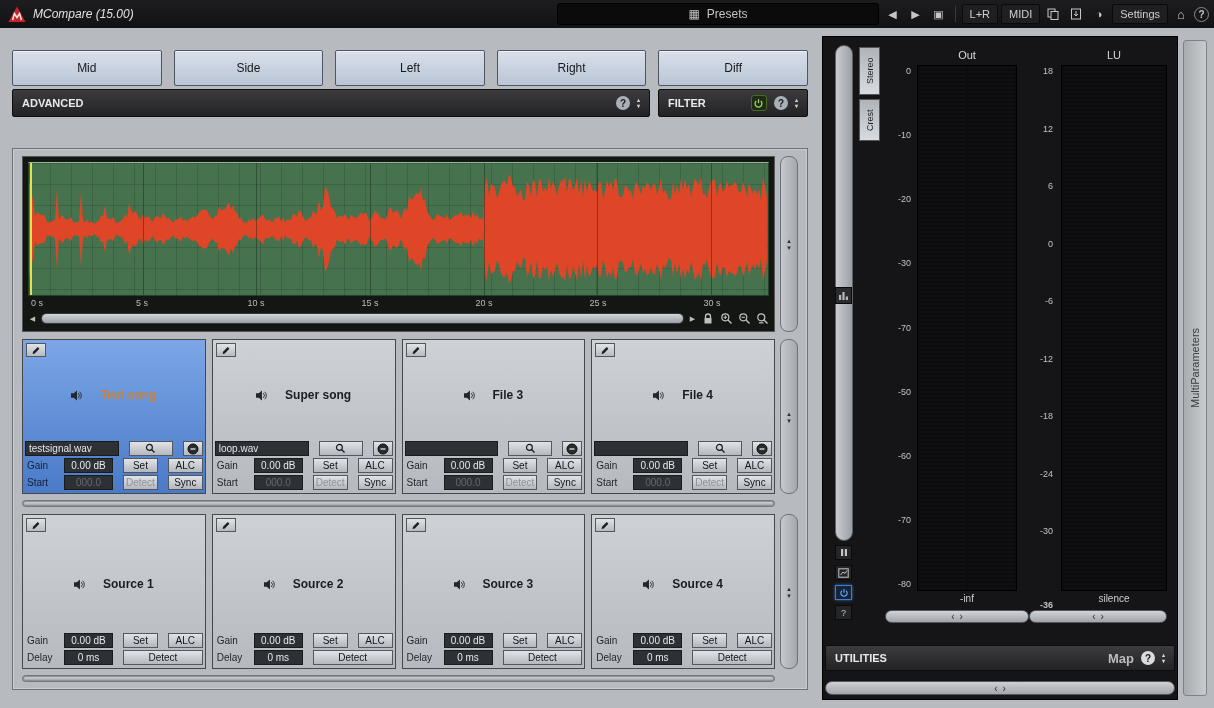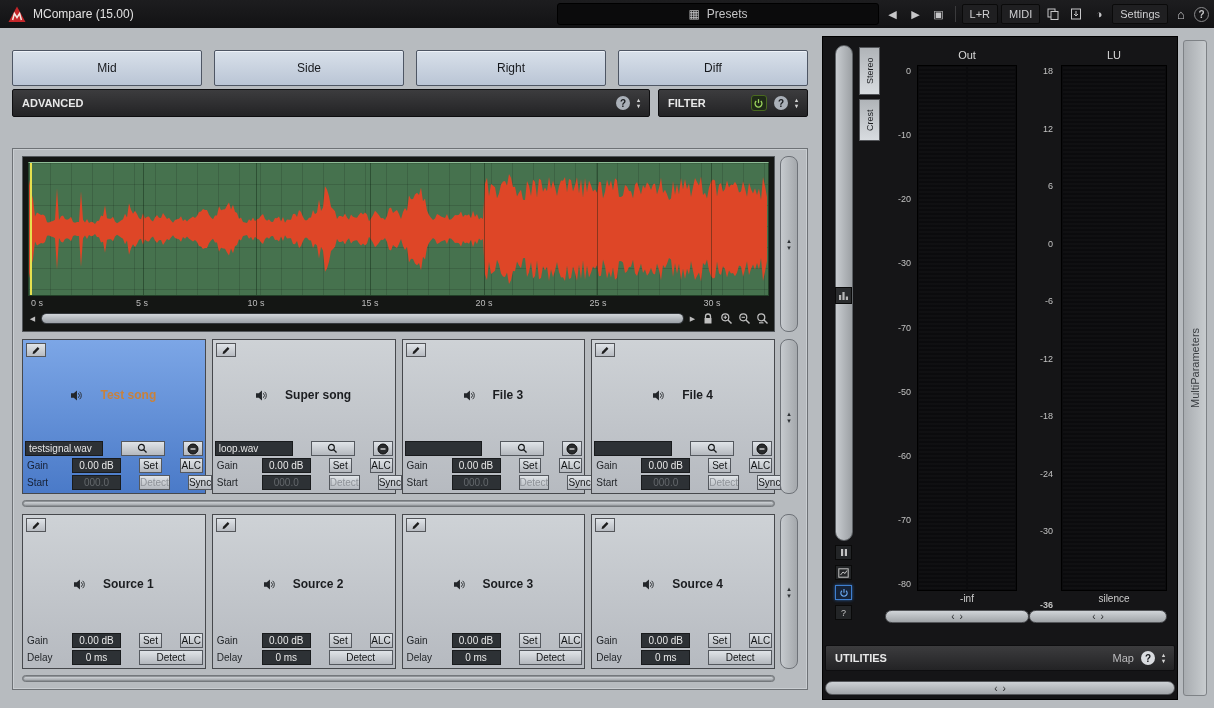--- a/index.html
+++ b/index.html
@@ -2,21 +2,21 @@
 <html style="--accent-blue: #7ca6e6; --accent-blue-deep: #4a7ac8; --name-orange: #c8823c; --wave-red: #de4627; --wave-green: #46724e; --power-green: #9ed85e;"><head>
 <meta charset="utf-8">
 <style>
   * { margin:0; padding:0; box-sizing:border-box; }
   body { background:#303234; font-family:"Liberation Sans", sans-serif; }
   .app { position:relative; width:1214px; height:708px; background:#b7bbbf; overflow:hidden; }
 
   
   .titlebar { position:absolute; left:0; top:0; width:100%; height:28px; background:linear-gradient(#1d1d1f,#121214); display:flex; align-items:center; }
   .logo { margin-left:8px; display:flex; }
-  .app-title { color:#e2e2e2; font-size:12px; margin-left:7px; }
+  .app-title { color:#e2e2e2; font-size:12px; margin-left:7px;font-style:italic; }
   .presets-strip { position:absolute; left:557px; top:3px; width:322px; height:22px; background:#0b0b0c; border:1px solid #000; border-radius:3px;
                    display:flex; align-items:center; justify-content:center; gap:7px; color:#c4c4c6; font-size:12px; }
   .tb-right { position:absolute; right:5px; top:0; height:28px; display:flex; align-items:center; gap:3px; }
   .tb-icon { min-width:20px; height:20px; display:flex; align-items:center; justify-content:center; color:#c6c6c8; font-size:11px; cursor:default; }
   .tb-btn { height:20px; padding:0 7px; display:flex; align-items:center; color:#cfcfd1; font-size:11px; background:#1f1f21; border:1px solid #0a0a0a; border-radius:2px; }
   .tb-sep { width:1px; height:16px; background:#3a3a3c; margin:0 3px; }
   .help-ring { width:15px; height:15px; border:1px solid #8a8a8c; border-radius:50%; display:flex; align-items:center; justify-content:center; color:#c8c8ca; font-size:10px; font-weight:bold; }
 
   
   .left-panel { position:absolute; left:10px; top:36px; width:800px; height:664px; }
@@ -78,21 +78,21 @@
   
   .slot { position:relative; background:linear-gradient(#ced2d6,#b6bac0); border:1px solid #46484c; }
   .slot.selected { background:linear-gradient(var(--accent-blue,#7ca6e6),var(--accent-blue-deep,#4a7ac8)); }
   .mini-btn { position:absolute; top:3px; left:3px; width:20px; height:14px; background:linear-gradient(#e0e4e8,#b8bcc2);
               border:1px solid #54565a; display:flex; align-items:center; justify-content:center; }
   .slot-name { position:absolute; left:0; right:0; top:48px; display:flex; align-items:center; justify-content:center; gap:18px;
                font-size:12px; font-weight:bold; color:#1b1d20; }
   .slot.src .slot-name { top:62px; }
   .slot.selected .slot-name .nm { color:var(--name-orange,#c8823c); }
   .slot-fields { position:absolute; left:2px; right:2px; bottom:3px; display:flex; flex-direction:column; gap:2px; }
-  .frow { display:flex; gap:18px; height:15px; font-size:10px; }
+  .frow { display:flex; gap:10px; height:15px; font-size:10px; }
   .flabel { flex:0 0 29px; display:flex; align-items:center; padding-left:2px; color:#23262a; }
   .slot.selected .flabel { color:#162034; }
   .dfield { background:#2d3135; border:1px solid #191b1d; color:#e8e8e8; display:flex; align-items:center; justify-content:center; }
   .dfield.disabled { color:#64686c; }
   .w48 { flex:0 0 49px; }
   .sbtn { background:linear-gradient(#e0e4e8,#b4b8be); border:1px solid #54585e; color:#131517;
           display:flex; align-items:center; justify-content:center; }
   .sbtn.f1 { flex:1; }
   .sbtn.f2 { flex:2.1; }
   .sbtn.disabled { color:#8e9298; }
@@ -132,21 +132,21 @@
   .out-fader { left:62px; width:144px; }
   .lu-fader { left:206px; width:138px; }
   .icon-stack { position:absolute; left:12px; top:508px; width:17px; display:flex; flex-direction:column; gap:5px; }
   .st-btn { width:17px; height:15px; background:#232527; border:1px solid #0a0a0a; display:flex; align-items:center; justify-content:center;
             color:#c4c4c4; font-size:9px; }
   .st-btn.on { border-color:#3f7fd0; background:#16243a; box-shadow:0 0 3px #2a66b4; }
   .utilities-bar { position:absolute; left:2px; right:2px; top:608px; height:26px; }
   .m-hscroll { position:absolute; left:2px; right:2px; top:644px; height:14px; background:linear-gradient(#cdd1d5,#a2a6aa);
                border:1px solid #54565a; border-radius:7px; display:flex; align-items:center; justify-content:center; gap:5px;
                color:#2a2c2e; font-size:10px; }
-  .map-label { color:#bcbcbe; font-weight:normal; font-size:11px; }
+  .map-label { color:#bcbcbe; font-weight:bold; font-size:13px; }
   .help-circle.light { background:#dadce0; }
 
   
   .mp-strip { position:absolute; left:1183px; top:40px; width:24px; height:656px; background:linear-gradient(90deg,#c8cccf,#a8acb0);
               border:1px solid #7e8286; border-radius:3px; color:#3a3e42; font-size:11px;
               display:flex; align-items:center; justify-content:center; writing-mode:vertical-rl; transform:rotate(180deg); }
 
   svg { display:block; }
 </style>
 </head>
@@ -190,20 +190,21 @@
       <span class="tb-icon" style="font-size:13px;">⌂</span>
       <span class="help-ring">?</span>
     </div>
   </div>
 
   <div class="left-panel">
 
     <div class="channel-row">
       <div class="ch-btn">Mid</div>
       <div class="ch-btn">Side</div>
+      <div class="ch-btn">Left</div>
       <div class="ch-btn">Right</div>
       <div class="ch-btn">Diff</div>
     </div>
 
     <div class="toolbar-row">
       <div class="dark-bar advanced-bar">
         <span>ADVANCED</span>
         <span class="bar-spacer"></span>
         <span class="help-circle">?</span>
         <span class="spinner">

